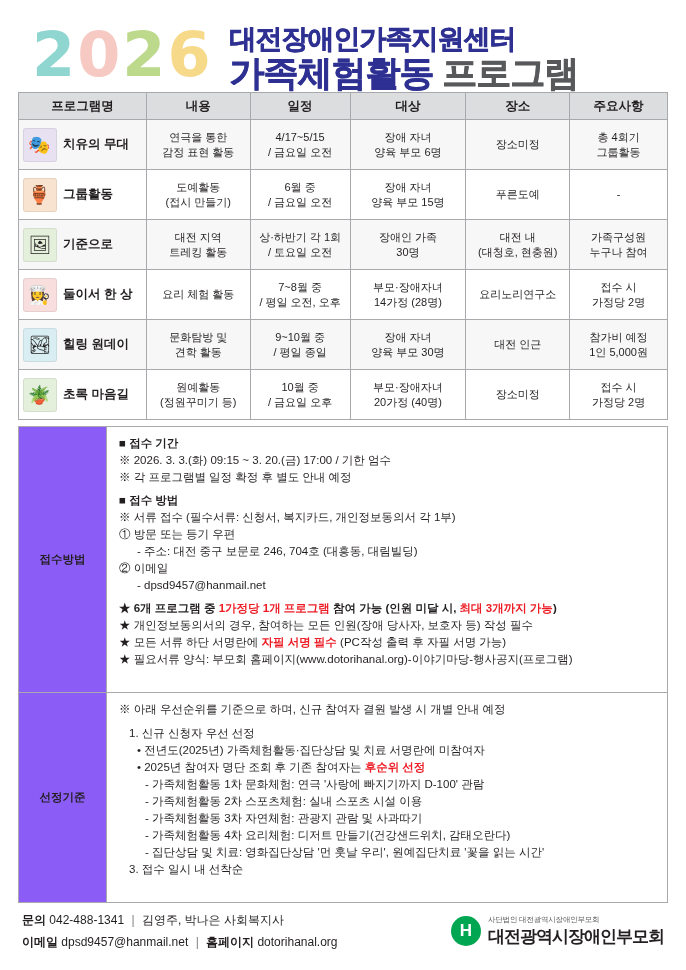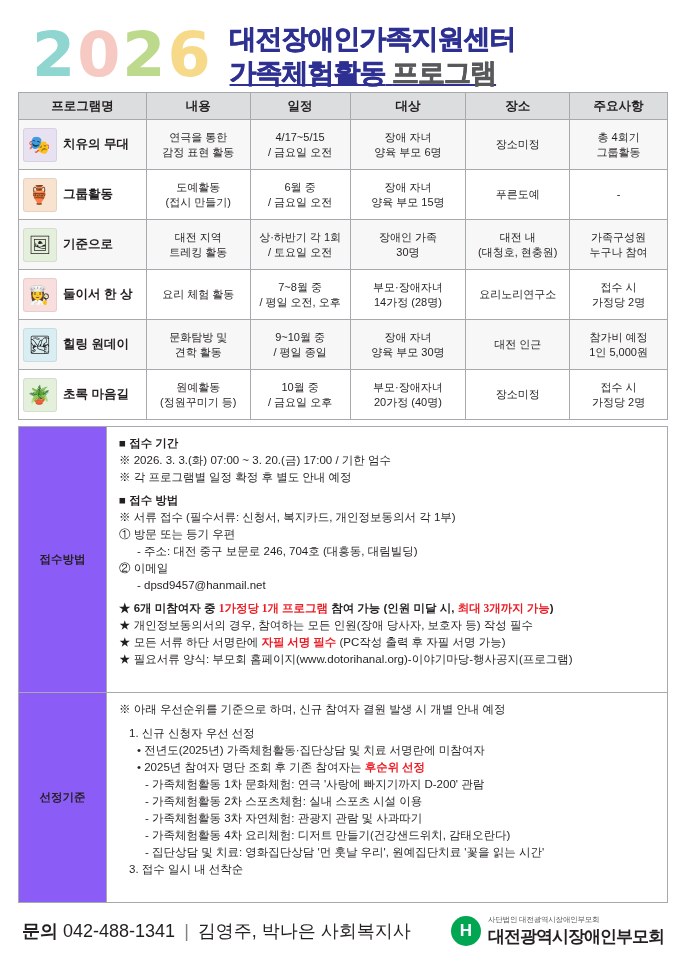--- a/index.html
+++ b/index.html
@@ -27,21 +27,21 @@
   .year span:nth-child(4){ color:#f7d98a; }
 
   .title-block { margin-left: 18px; padding-top: 6px; }
   .title-line1, .title-line2 {
     font-weight: 700;
     letter-spacing: -1px;
     color:#2e3192;
     -webkit-text-stroke: 0.6px #2e3192;
   }
   .title-line1 { font-size: 27px; line-height: 34px; }
-  .title-line2 { font-size: 27px; line-height: 34px; text-decoration: underline; }
+  .title-line2 { font-size: 35px; line-height: 34px; }
   .title-line2 .grey { color:#58595b; -webkit-text-stroke: 0.6px #58595b; }
 
   
   table { border-collapse: collapse; width: 650px; }
   .prog-table th, .prog-table td {
     border: 1px solid #a7a9ac;
     font-size: 11px;
     text-align: center;
     vertical-align: middle;
     line-height: 15px;
@@ -85,30 +85,30 @@
     background:#8b5cf6;
   }
   .info-body { padding: 8px 10px 24px 12px; line-height: 17px; }
   .info-body .blk { margin-bottom: 6px; }
   .info-body .blk:last-child { margin-bottom: 0; }
   .hd { font-weight: 700; }
   .ln { display:block; }
   .ind1 { padding-left: 10px; }
   .ind2 { padding-left: 18px; }
   .ind3 { padding-left: 26px; }
-  .red { color:#ed1c24; font-weight:700;font-family:Liberation Serif, serif; }
+  .red { color:#ed1c24; font-weight:700; }
   .gap { height: 7px; }
 
   
   .footer {
     position:absolute; left:18px; right:18px; bottom: 10px;
     height: 58px;
     display:flex; align-items:center; justify-content:space-between;
   }
-  .foot-left { font-size: 18px; line-height: 22px; padding-left: 4px; }
+  .foot-left { font-size: 12px; line-height: 22px; padding-left: 4px; }
   .foot-left b { font-weight:700; }
   .foot-left .sep { color:#808285; padding: 0 4px; }
   .foot-right { display:flex; align-items:center; gap:7px; padding-right: 4px; }
   .logo-mark {
     width: 30px; height: 30px; border-radius: 50%;
     background: #00a651; color:#fff;
     display:flex; align-items:center; justify-content:center;
     font-size: 17px; font-weight:700;
   }
   .logo-text .l1 { font-size: 7.5px; color:#58595b; letter-spacing:-0.2px; }
@@ -228,65 +228,72 @@
       </tbody>
   </table>
 
   <table class="info-table">
     <tbody>
         <tr>
       <td class="info-label">접수방법</td>
       <td class="info-body">
         <div class="blk">
           <span class="ln hd">■ 접수 기간</span>
-          <span class="ln">※ 2026. 3. 3.(화) 07:00 ~ 3. 20.(금) 17:00 / 기한 엄수</span>
+          <span class="ln">※ 2026. 3. 3.(화) 09:15 ~ 3. 20.(금) 17:00 / 기한 엄수</span>
           <span class="ln">※ 각 프로그램별 일정 확정 후 별도 안내 예정</span>
         </div>
         <div class="blk">
           <span class="ln hd">■ 접수 방법</span>
           <span class="ln">※ 서류 접수 (필수서류: 신청서, 복지카드, 개인정보동의서 각 1부)</span>
           <span class="ln">① 방문 또는 등기 우편</span>
           <span class="ln ind2">- 주소: 대전 중구 보문로 246, 704호 (대흥동, 대림빌딩)</span>
           <span class="ln">② 이메일</span>
           <span class="ln ind2">- dpsd9457@hanmail.net</span>
         </div>
         <div class="blk">
-          <span class="ln"><b>★ 6개 미참여자 중 </b><b class="red">1가정당 1개 프로그램</b><b> 참여 가능 (인원 미달 시, </b><b class="red">최대 3개까지 가능</b><b>)</b></span>
+          <span class="ln"><b>★ 6개 프로그램 중 </b><b class="red">1가정당 1개 프로그램</b><b> 참여 가능 (인원 미달 시, </b><b class="red">최대 3개까지 가능</b><b>)</b></span>
           <span class="ln">★ 개인정보동의서의 경우, 참여하는 모든 인원(장애 당사자, 보호자 등) 작성 필수</span>
           <span class="ln"><span>★ 모든 서류 하단 서명란에 </span><span class="red">자필 서명 필수</span><span> (PC작성 출력 후 자필 서명 가능)</span></span>
           <span class="ln">★ 필요서류 양식: 부모회 홈페이지(www.dotorihanal.org)-이야기마당-행사공지(프로그램)</span>
         </div>
       </td>
     </tr>
     <tr>
       <td class="info-label">선정기준</td>
       <td class="info-body">
         <span class="ln">※ 아래 우선순위를 기준으로 하며, 신규 참여자 결원 발생 시 개별 안내 예정</span>
         <div class="gap"></div>
         <span class="ln ind1">1. 신규 신청자 우선 선정</span>
         <span class="ln ind2">• 전년도(2025년) 가족체험활동·집단상담 및 치료 서명란에 미참여자</span>
         <span class="ln ind2"><span>• 2025년 참여자 명단 조회 후 기존 참여자는 </span><span class="red">후순위 선정</span></span>
-        <span class="ln ind3">- 가족체험활동 1차 문화체험: 연극 '사랑에 빠지기까지 D-200' 관람</span>
+        <span class="ln ind3">- 가족체험활동 1차 문화체험: 연극 '사랑에 빠지기까지 D-100' 관람</span>
         <span class="ln ind3">- 가족체험활동 2차 스포츠체험: 실내 스포츠 시설 이용</span>
         <span class="ln ind3">- 가족체험활동 3차 자연체험: 관광지 관람 및 사과따기</span>
         <span class="ln ind3">- 가족체험활동 4차 요리체험: 디저트 만들기(건강샌드위치, 감태오란다)</span>
         <span class="ln ind3">- 집단상담 및 치료: 영화집단상담 '먼 훗날 우리', 원예집단치료 '꽃을 읽는 시간'</span>
         <span class="ln ind1">3. 접수 일시 내 선착순</span>
       </td>
     </tr>
   </tbody>
     </table>
 
   <div class="footer">
     <div class="foot-left">
       <div>
         <b>문의</b>
         <span>042-488-1341</span>
         <span class="sep">|</span>
         <span>김영주, 박나은 사회복지사</span>
+      </div>
+      <div>
+        <b>이메일</b>
+        <span>dpsd9457@hanmail.net</span>
+        <span class="sep">|</span>
+        <b>홈페이지</b>
+        <span>dotorihanal.org</span>
       </div>
     </div>
     <div class="foot-right">
       <div class="logo-mark">H</div>
       <div class="logo-text">
         <div class="l1">사단법인 대전광역시장애인부모회</div>
         <div class="l2">대전광역시장애인부모회</div>
       </div>
     </div>
   </div>

